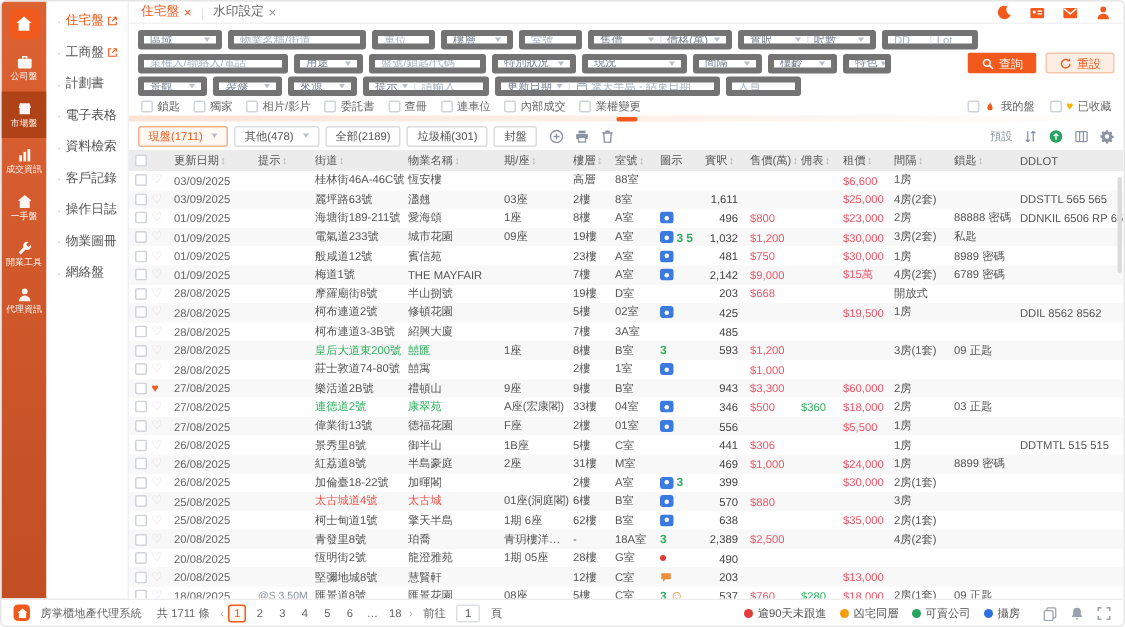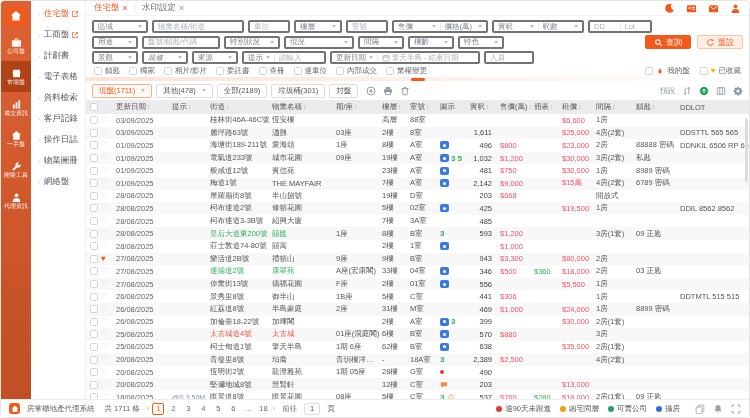--- a/index.html
+++ b/index.html
@@ -22,21 +22,21 @@
 .main{flex:1;display:flex;flex-direction:column;min-width:0}
 .tabsbar{height:15px;display:flex;align-items:center;border-bottom:1px solid #f2f2f2;padding:0 8px;gap:6px;font-size:8.5px}
 .tab{display:flex;gap:3px;align-items:center;color:#666;cursor:pointer}
 .tab.active{color:var(--orange)}
 .tab .x{font-size:9px;color:#999}
 .tab.active .x{color:var(--orange)}
 .tabsep{color:#e2e2e2}
 .winicons{margin-left:auto;display:flex;gap:11px;color:var(--orange);align-items:center}
 .filters{padding:2px 6px 0;position:relative}
 .frow{display:flex;gap:4px;margin:2px 0;align-items:center}
-.fbox{height:13px;border:2px solid #737373;border-radius:2px;display:flex;align-items:center;font-size:7.5px;color:#9aa3af;padding:0 4px;gap:2px;background:#fff;white-space:nowrap;overflow:hidden;flex-shrink:0;cursor:pointer}
+.fbox{height:13px;border:4px solid #737373;border-radius:2px;display:flex;align-items:center;font-size:7.5px;color:#9aa3af;padding:0 4px;gap:2px;background:#fff;white-space:nowrap;overflow:hidden;flex-shrink:0;cursor:pointer}
 .fbox .lab{color:#798291}
 .fbox .ph{color:#a9b2bd}
 .fbox .div{width:1px;height:8px;background:#e6e9ed;margin:0 2px;flex-shrink:0}
 .fbox .grp{display:flex;align-items:center;flex:1;min-width:0}
 .caret{width:0;height:0;border-left:2.5px solid transparent;border-right:2.5px solid transparent;border-top:3px solid #b8bfc9;flex-shrink:0;margin-left:auto}
 .btn{height:14px;border-radius:2px;font-size:8px;display:flex;align-items:center;gap:3px;padding:0 8px;cursor:pointer;border:1px solid transparent;flex-shrink:0}
 .btn.primary{background:var(--orange);color:#fff}
 .btn.soft{background:#fdeee4;color:var(--orange);border-color:#f7c6ab}
 .btn.outline{background:#fff;color:var(--orange);border-color:#f2a078}
 .btnwrap{margin-left:auto;display:flex;gap:6px}
@@ -277,20 +277,23 @@
               <span class="grp">
                 <span class="ph">DD</span>
               </span>
               <span class="div"></span>
               <span class="grp">
                 <span class="ph">Lot</span>
               </span>
             </div>
           </div>
         <div class="frow" id="frow2">
+            <div class="fbox" style="width: 100px;">
+              <span class="ph">業權人/聯絡人/電話</span>
+            </div>
             <div class="fbox" style="width: 46px;">
               <span class="lab" style="flex: 1 1 0%;">用途</span>
               <span class="caret"></span>
             </div>
             <div class="fbox" style="width: 78px;">
               <span class="ph">盤號/鎖匙/代碼</span>
             </div>
             <div class="fbox" style="width: 56px;">
               <span class="lab" style="flex: 1 1 0%;">特別狀況</span>
               <span class="caret"></span>
@@ -300,21 +303,21 @@
               <span class="caret"></span>
             </div>
             <div class="fbox" style="width: 46px;">
               <span class="lab" style="flex: 1 1 0%;">間隔</span>
               <span class="caret"></span>
             </div>
             <div class="fbox" style="width: 46px;">
               <span class="lab" style="flex: 1 1 0%;">樓齡</span>
               <span class="caret"></span>
             </div>
-            <div class="fbox" style="width: 46px;">
+            <div class="fbox" style="width: 32px;">
               <span class="lab" style="flex: 1 1 0%;">特色</span>
               <span class="caret"></span>
             </div>
             <div class="btnwrap">
               <div class="btn primary">
                 <span class="icn">
                   <svg viewBox="0 0 12 12" width="9" height="9" fill="currentColor">
                     <circle cx="5.2" cy="5.2" r="3" fill="none" stroke="currentColor" stroke-width="1.4"></circle>
                     <path d="M7.6 7.6l3 3" stroke="currentColor" stroke-width="1.4"></path>
                   </svg>

